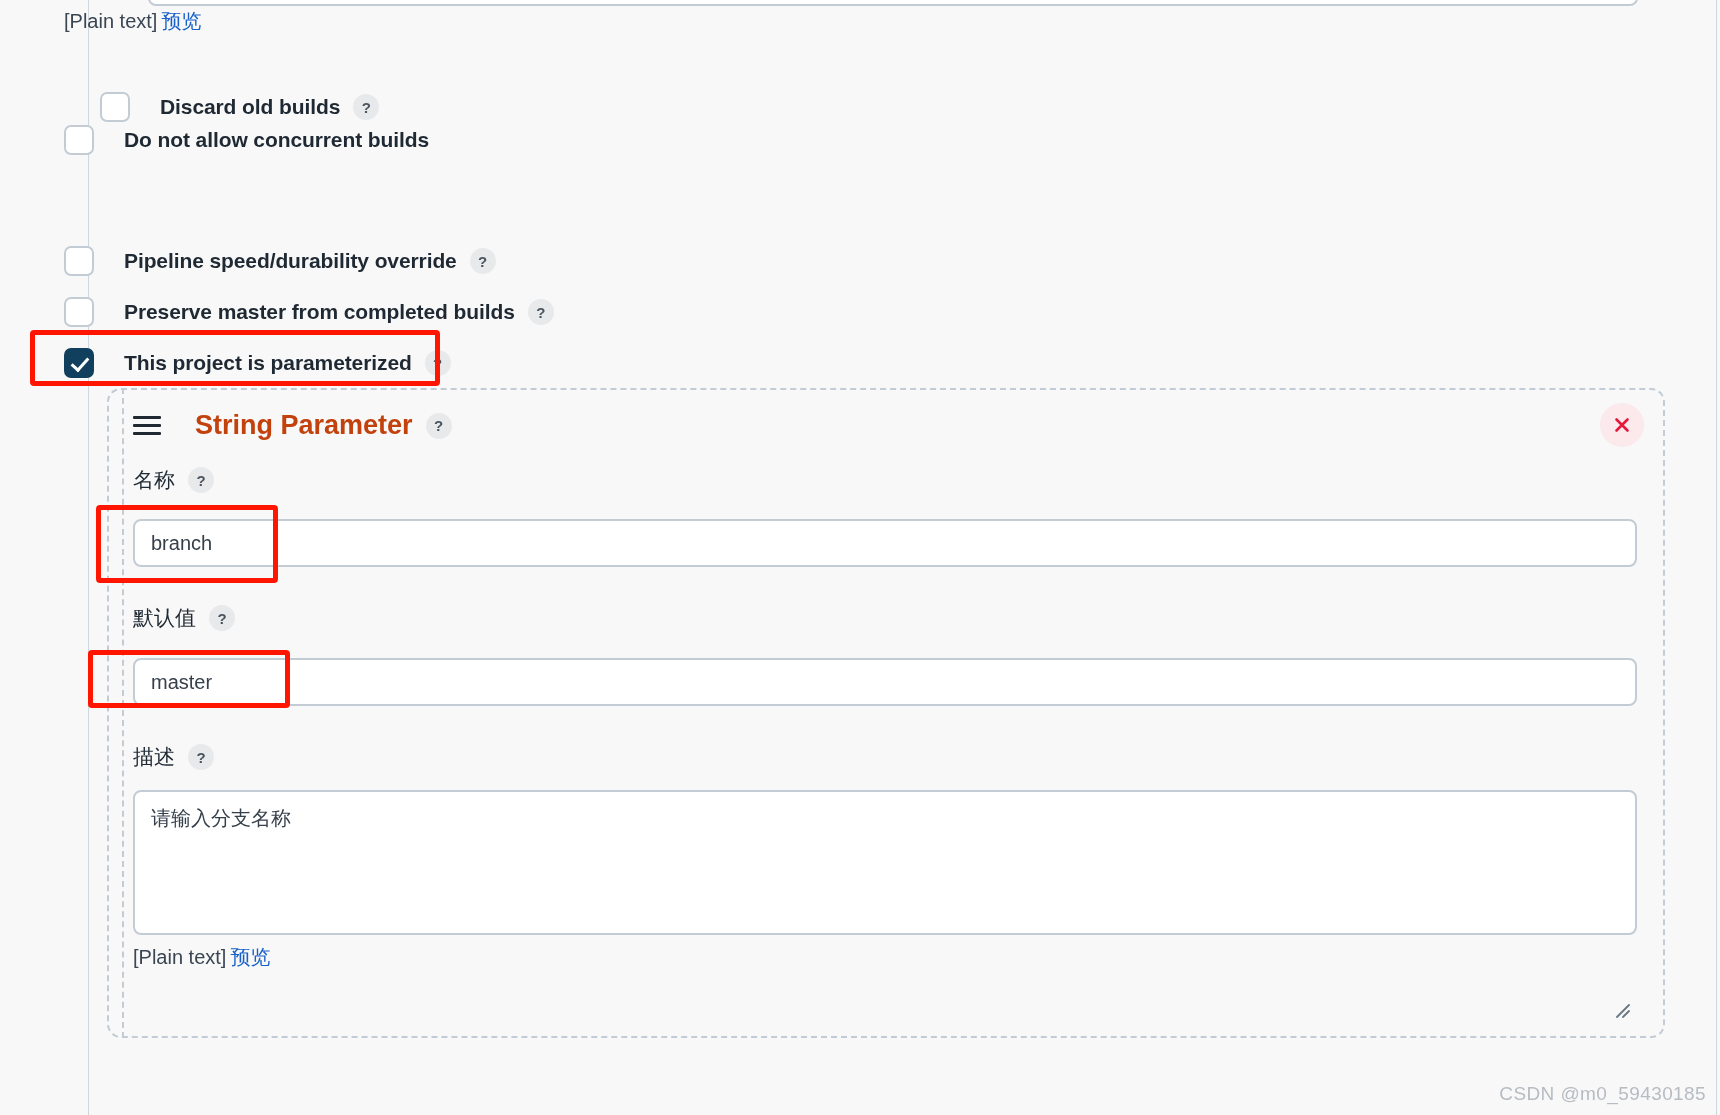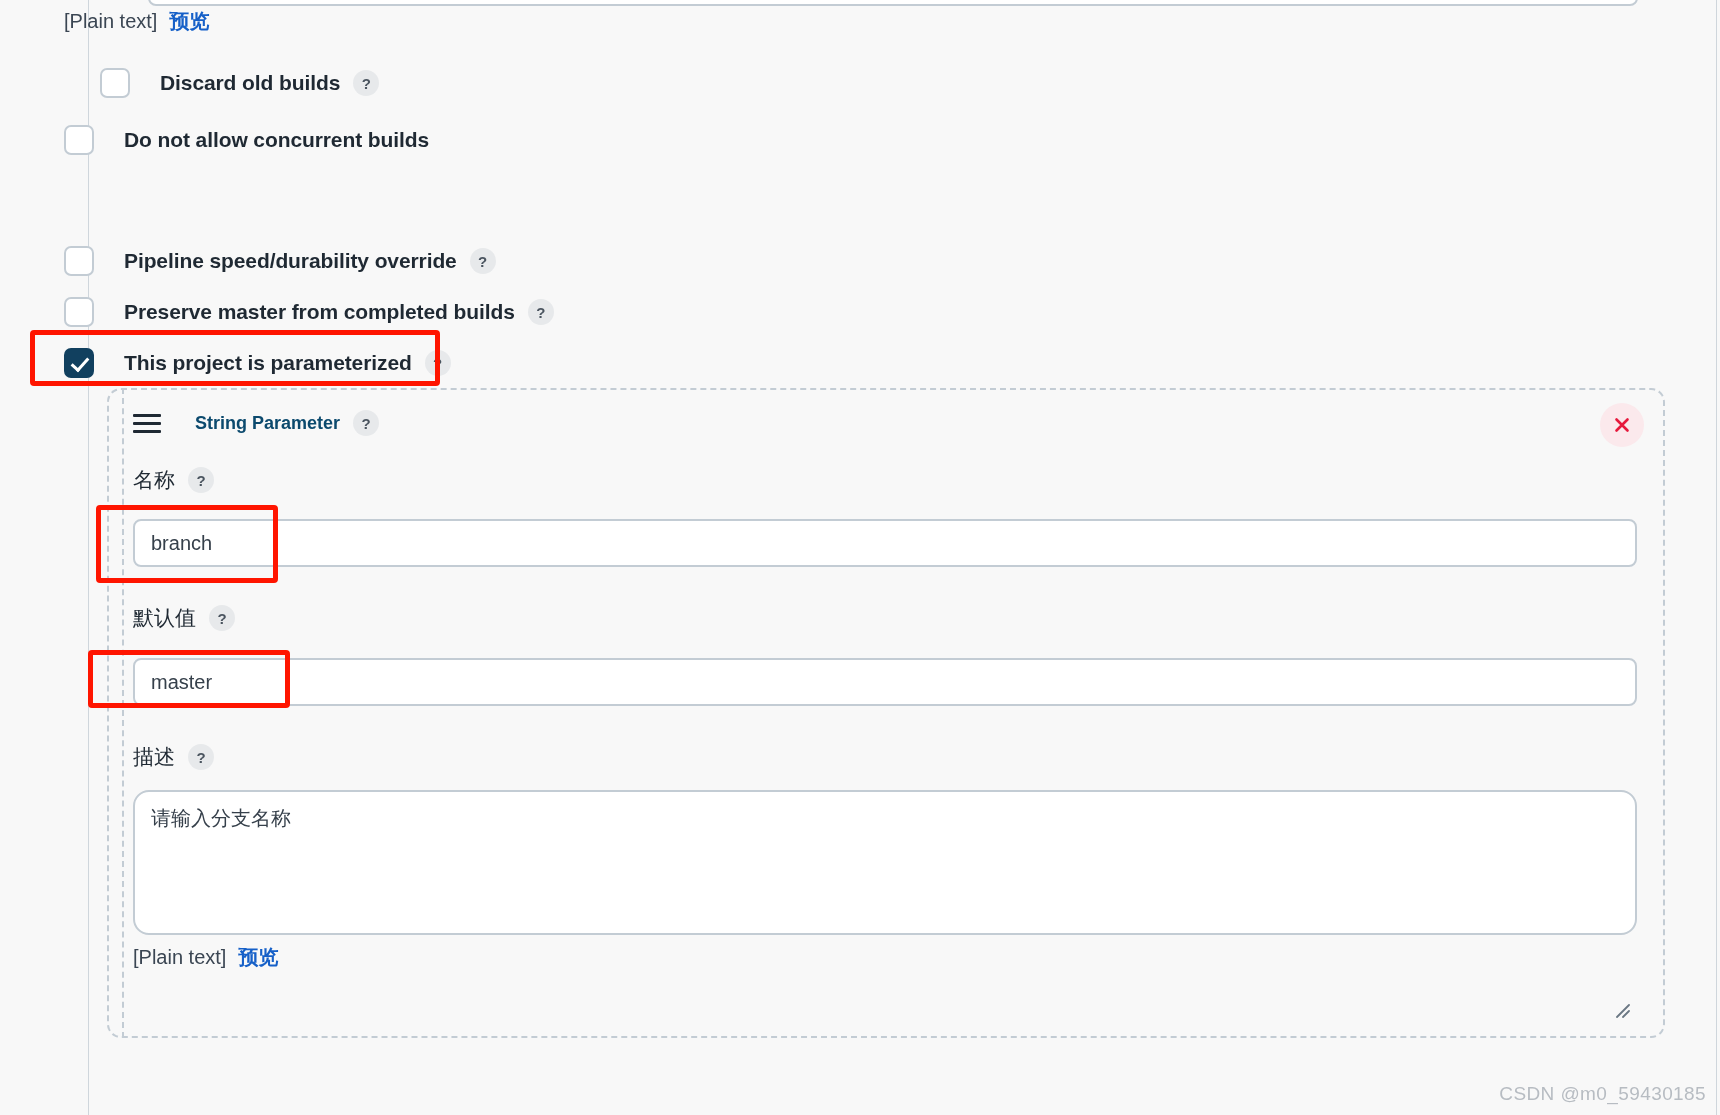--- a/index.html
+++ b/index.html
@@ -40,23 +40,23 @@
 
   
   .plaintext-line {
     position: absolute;
     font-size: 20px;
     color: #3b4653;
     white-space: nowrap;
   }
   .plaintext-line .preview-link {
     color: #1660c8;
-    font-weight: 700;
+    font-weight: 400;
     cursor: pointer;
-    margin-left: 12px;
+    margin-left: 4px;
   }
 
   
   .cb-row {
     position: absolute;
     display: flex;
     align-items: center;
     white-space: nowrap;
   }
   .cb-box {
@@ -144,23 +144,23 @@
     flex: 0 0 auto;
   }
   .drag-handle i {
     display: block;
     height: 3px;
     background: #1f2933;
     border-radius: 1px;
   }
   .param-title {
     margin-left: 34px;
-    font-size: 18px;
+    font-size: 27px;
     font-weight: 700;
-    color: #0c4a6e;
+    color: #c2410c;
   }
 
   .close-btn {
     position: absolute;
     left: 1600px; top: 403px;
     width: 44px; height: 44px;
     border-radius: 50%;
     background: #fbe9ec;
     display: flex;
     align-items: center;
@@ -189,21 +189,21 @@
     font-family: "Liberation Sans", "DejaVu Sans", sans-serif;
     font-size: 20px;
     color: #36404b;
     padding: 0 16px;
     outline: none;
     margin-top: 8px;
   }
   .text-area {
     position: absolute;
     border: 2px solid #c3ccd4;
-    border-radius: 16px;
+    border-radius: 8px;
     background: #ffffff;
     font-family: "Liberation Sans", "DejaVu Sans", sans-serif;
     font-size: 20px;
     color: #36404b;
     padding: 12px 16px;
     outline: none;
     resize: none;
     line-height: 1.4;
   }
   .resize-grip {
@@ -230,21 +230,21 @@
 
   <div class="vrule left"></div>
   <div class="vrule right"></div>
 
   <div class="top-field-edge"></div>
 
   <div class="plaintext-line" style="left:64px; top:8px;">
     <span>[Plain text]</span><span class="preview-link">预览</span>
   </div>
 
-  <div class="cb-row" style="left:64px; top:68px;padding-left:36px;">
+  <div class="cb-row" style="left:64px; top:92px;padding-left:36px;">
     <span class="cb-box"></span>
     <span class="cb-label">Discard old builds</span>
     <span class="help">?</span>
   </div>
 
   <div class="cb-row" style="left:64px; top:125px;">
     <span class="cb-box"></span>
     <span class="cb-label">Do not allow concurrent builds</span>
   </div>
 

